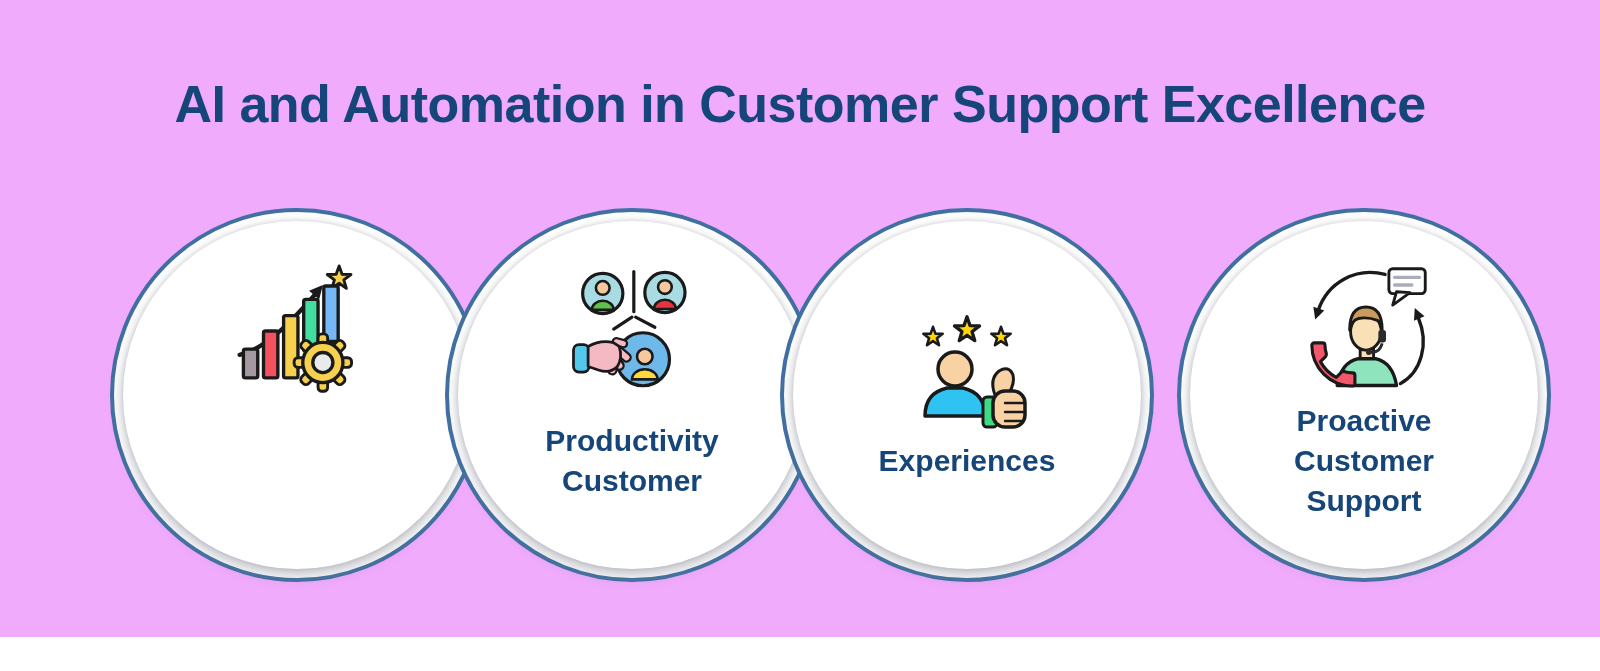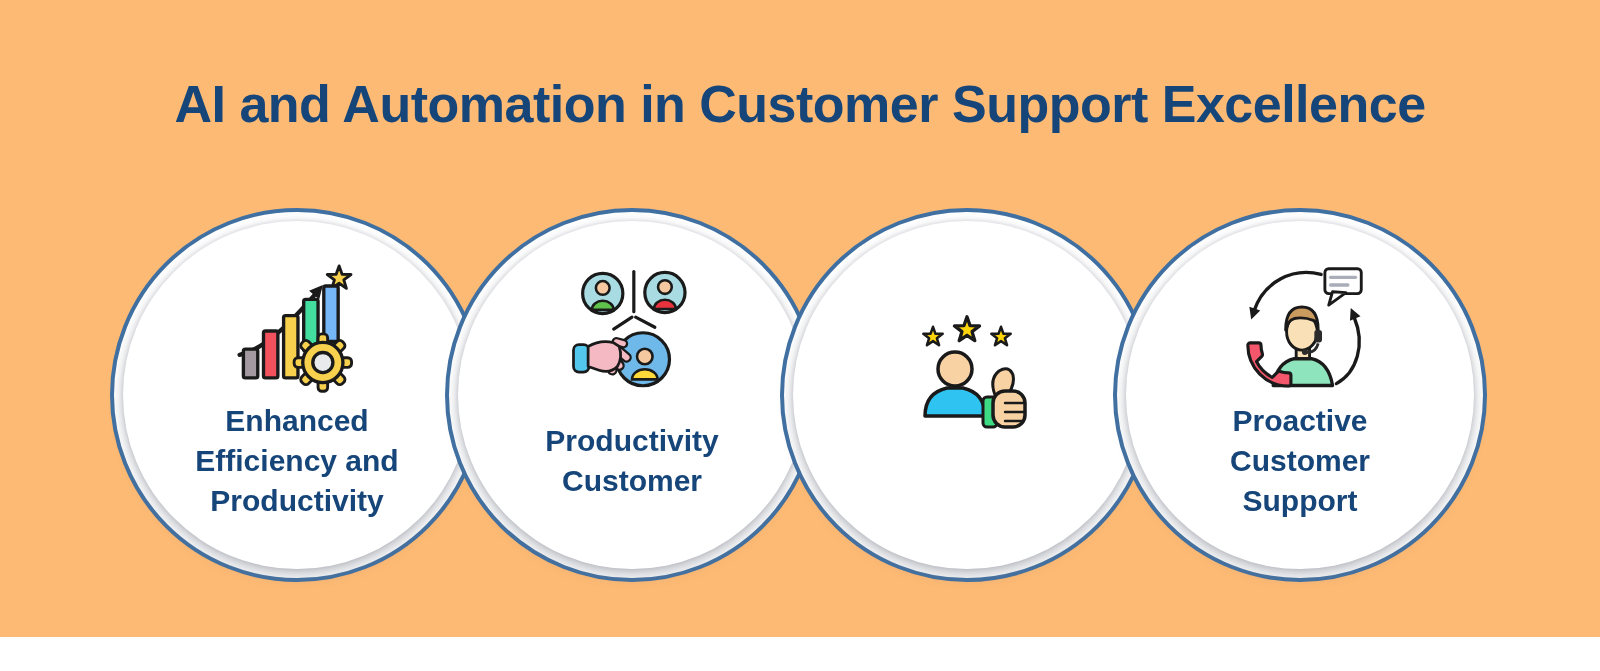--- a/index.html
+++ b/index.html
@@ -1,21 +1,21 @@
 <!DOCTYPE html>
 <html><head>
 <meta charset="utf-8">
 <style>
   html,body { margin:0; padding:0; }
   body { font-family: "Liberation Sans", sans-serif; }
   .canvas {
     position: relative;
     width: 1600px;
     height: 637px;
-    background: #fdba74;
+    background: #f0abfc;
     overflow: hidden;
   }
   .title {
     position: absolute;
     top: 74px;
     left: 0;
     width: 100%;
     text-align: center;
     font-size: 52px;
     font-weight: 700;
@@ -28,21 +28,21 @@
     width: 374px;
     height: 374px;
     border-radius: 50%;
     background: #ffffff;
     border: 4px solid #4070a2;
     box-sizing: border-box;
   }
   .card.c1 { left: 110px;  z-index: 1; }
   .card.c2 { left: 445px;  z-index: 2; }
   .card.c3 { left: 780px;  z-index: 3; }
-  .card.c4 { left: 1113px; z-index: 4; }
+  .card.c4 { left: 1177px; z-index: 4; }
   .inner {
     position: absolute;
     left: 9px; top: 9px; right: 9px; bottom: 9px;
     border-radius: 50%;
     background: #ffffff;
     box-shadow: 0 6px 14px rgba(115,120,132,0.45), 0 0 5px rgba(115,120,132,0.28);
   }
   .icon-wrap {
     position: absolute;
     left: 0; right: 0;
@@ -96,23 +96,20 @@
           <rect x="92" y="74" width="10" height="16" rx="4" transform="rotate(135 97 104)"></rect>
           <rect x="92" y="74" width="10" height="16" rx="4" transform="rotate(180 97 104)"></rect>
           <rect x="92" y="74" width="10" height="16" rx="4" transform="rotate(225 97 104)"></rect>
           <rect x="92" y="74" width="10" height="16" rx="4" transform="rotate(270 97 104)"></rect>
           <rect x="92" y="74" width="10" height="16" rx="4" transform="rotate(315 97 104)"></rect>
           <circle cx="97" cy="104" r="21" stroke-width="3.5"></circle>
           <circle cx="97" cy="104" r="10.5" fill="#e8eaec" stroke-width="3.5"></circle>
         </g>
       </svg>
     </div>
-    <div class="card-label">Enhanced
-Efficiency and
-Productivity</div>
   </div>
 
   <div class="card c2">
     <div class="inner"></div>
     <div class="icon-wrap">
       <svg viewBox="0 0 140 140" width="128" height="128">
         <g stroke="#1a1a1a" stroke-width="3.5" stroke-linecap="round">
           <line x1="72" y1="6" x2="72" y2="50"></line>
           <line x1="70" y1="56" x2="50" y2="69"></line>
           <line x1="74" y1="56" x2="95" y2="67"></line>
@@ -169,20 +166,21 @@
           <path d="M98,84 Q92,68 102,60 Q112,54 116,64 Q118,72 112,82" fill="#f9d2a4" stroke="#1a1a1a" stroke-width="3"></path>
           <rect x="96" y="80" width="32" height="36" rx="12" fill="#f9d2a4" stroke="#1a1a1a" stroke-width="3.5"></rect>
           <g stroke="#1a1a1a" stroke-width="2.4" stroke-linecap="round">
             <line x1="108" y1="92" x2="128" y2="92"></line>
             <line x1="108" y1="101" x2="128" y2="101"></line>
             <line x1="108" y1="110" x2="126" y2="110"></line>
           </g>
         </g>
       </svg>
     </div>
+    <div class="card-label">Experiences</div>
   </div>
 
   <div class="card c4">
     <div class="inner"></div>
     <div class="icon-wrap">
       <svg viewBox="0 0 140 140" width="134" height="134">
         <g>
           <path d="M92,12 C62,4 32,20 22,50" fill="none" stroke="#1a1a1a" stroke-width="3.5" stroke-linecap="round"></path>
           <polygon points="19,59 28.5,49.5 17.1,45.7" fill="#1a1a1a"></polygon>
           <path d="M108,126 C130,114 138,84 127,58" fill="none" stroke="#1a1a1a" stroke-width="3.5" stroke-linecap="round"></path>

